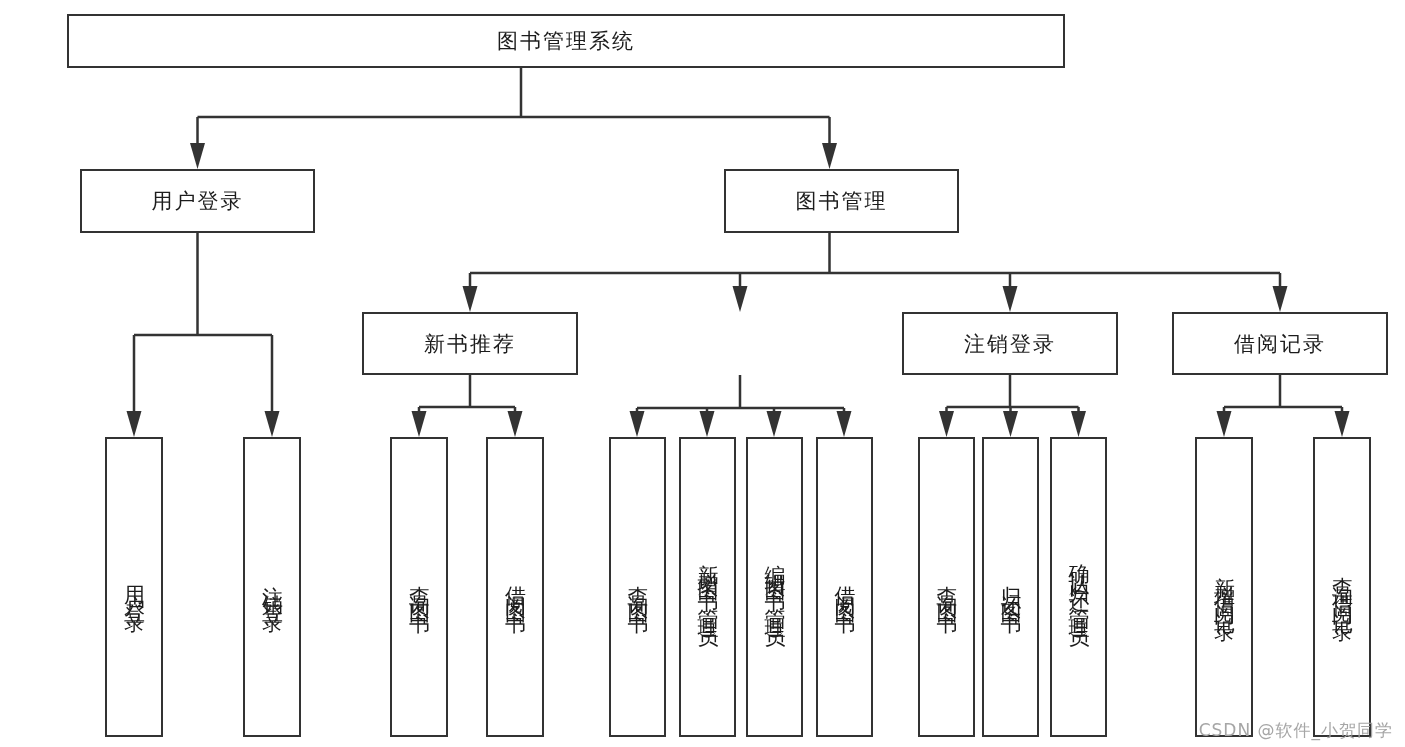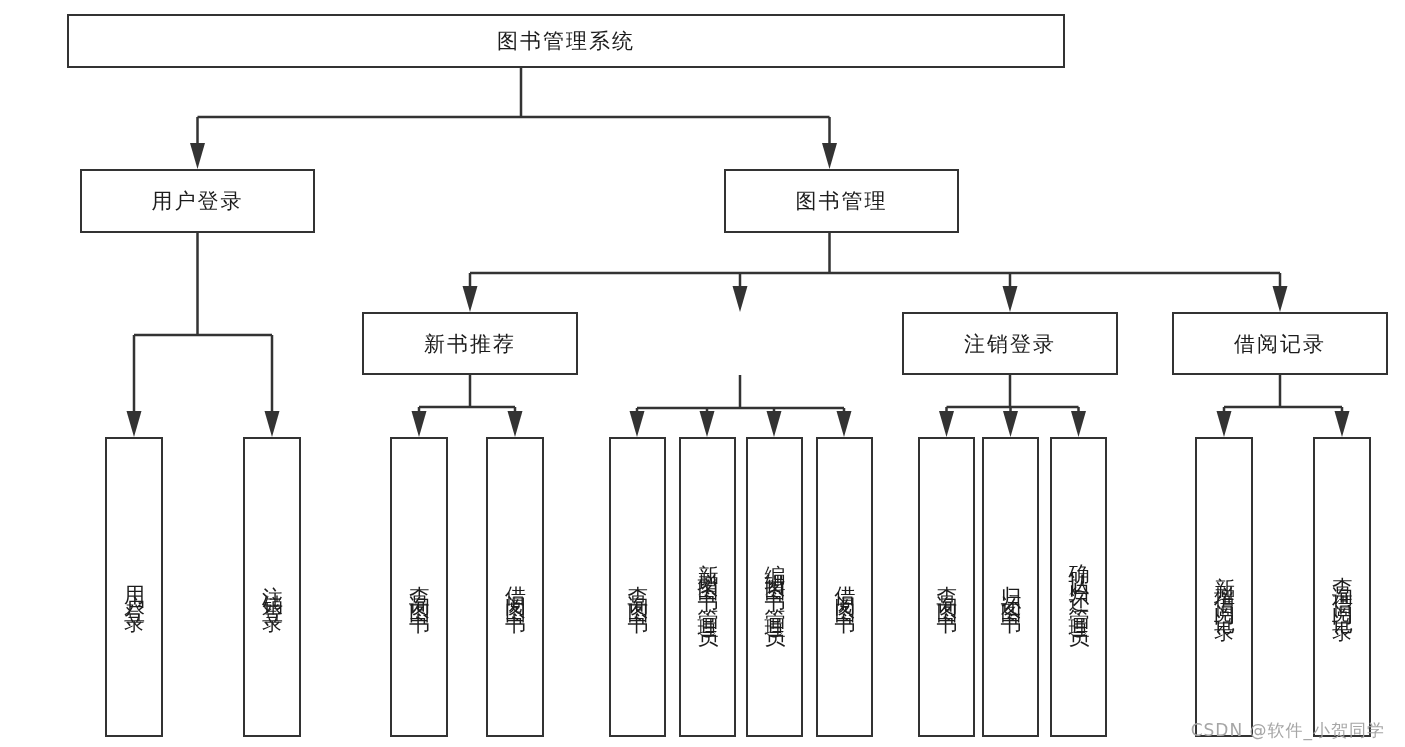--- a/index.html
+++ b/index.html
@@ -43,21 +43,21 @@
   
   .leaf{top:437px;width:58px;height:300px;}
   .b-a1{left:105px;} .b-a2{left:243px;}
   .b-b1{left:390px;} .b-b2{left:486px;}
   .b-c1{left:609px;width:57px;} .b-c2{left:679px;width:57px;}
   .b-c3{left:746px;width:57px;} .b-c4{left:816px;width:57px;}
   .b-d1{left:918px;width:57px;} .b-d2{left:982px;width:57px;} .b-d3{left:1050px;width:57px;}
   .b-e1{left:1195px;} .b-e2{left:1313px;}
   .watermark{
     position:absolute;
-    right:20px;
+    right:12px;
     bottom:5px;
     font-size:17px;
     color:#a6a6a6;
     letter-spacing:1px;
     z-index:2;
     margin-left:41px;
   }
 </style>
 </head>
 <body>

